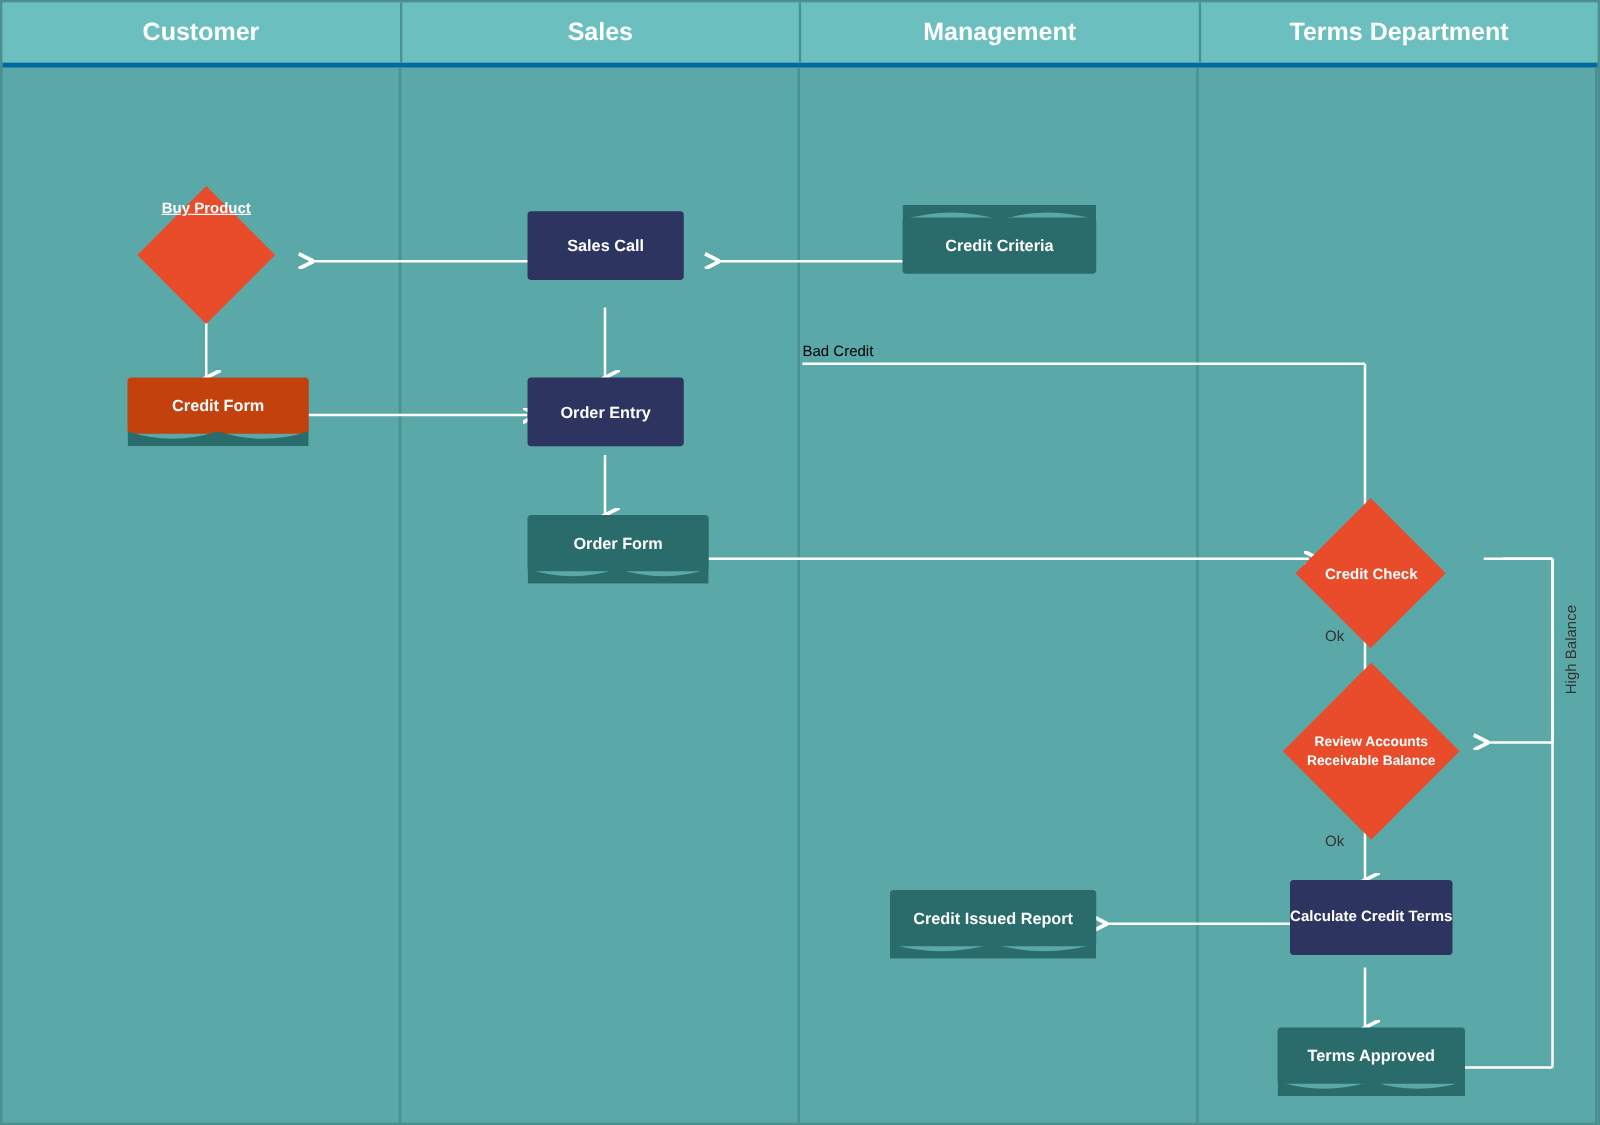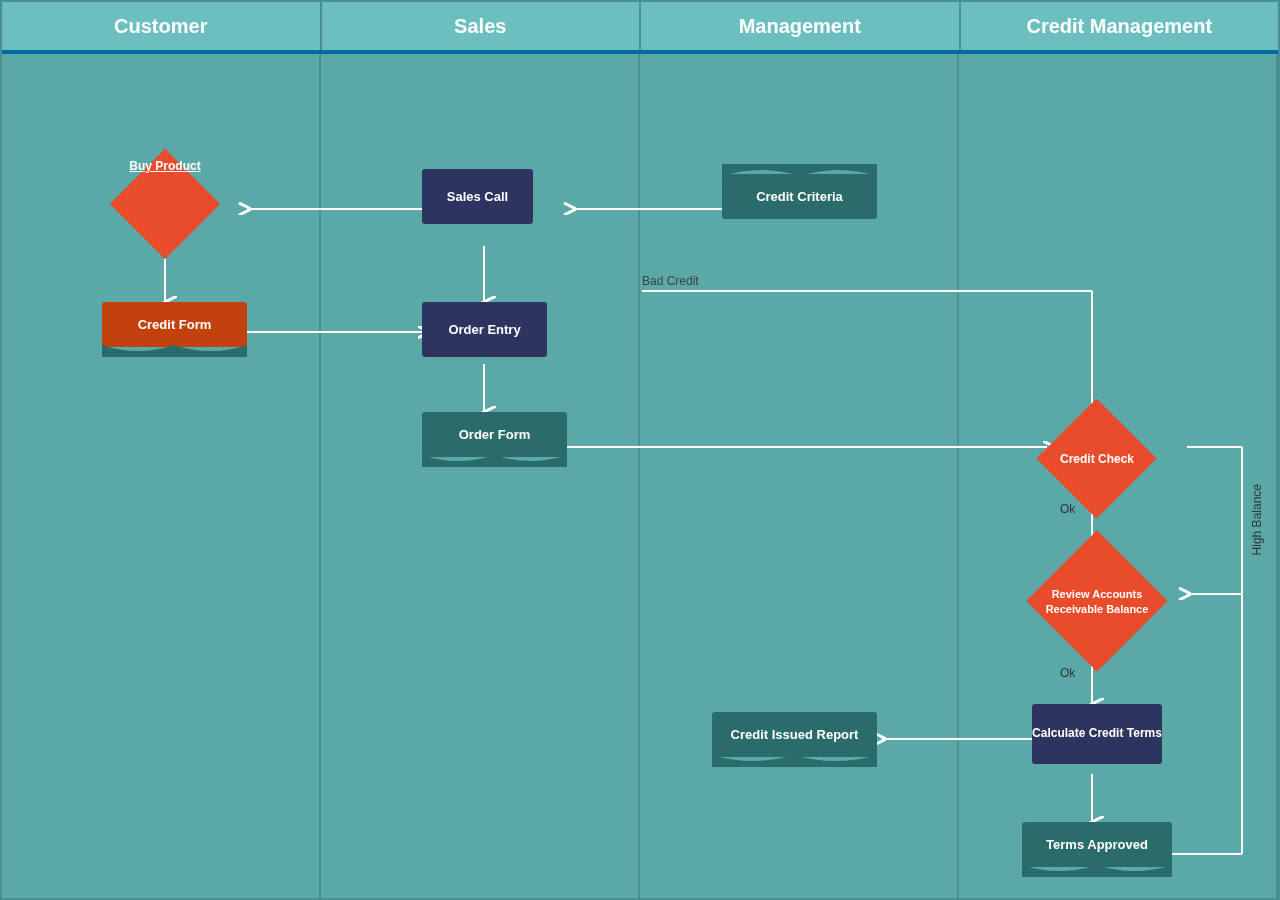--- a/index.html
+++ b/index.html
@@ -113,21 +113,21 @@
     <div class="lane-header">
       <span>Customer</span>
     </div>
     <div class="lane-header">
       <span>Sales</span>
     </div>
     <div class="lane-header">
       <span>Management</span>
     </div>
     <div class="lane-header">
-      <span>Credit Management</span>
+      <span>Terms Department</span>
     </div>
   </div>
 
   <div class="lanes-body">
     <div class="lane"></div>
     <div class="lane"></div>
     <div class="lane"></div>
     <div class="lane"></div>
 
     <svg class="arrows-svg">
@@ -189,21 +189,21 @@
 
     <div style="position:absolute; left:100px; top:248px; width:145px; height:45px; background:#c2410c; display:flex; align-items:center; justify-content:center; color:white; font-size:13px; font-weight:600; border-radius:3px;">
       <div style="position:absolute; bottom:-10px; left:0; width:100%; overflow:hidden; height:12px;">
         <svg viewBox="0 0 145 12" width="145" height="12">
             <path d="M0,0 Q36,12 72,0 Q109,12 145,0 L145,12 L0,12 Z" fill="#2a6b6b"></path>
           </svg>
       </div>
       <span>Credit Form</span>
     </div>
 
-    <div style="position:absolute; left:420px; top:115px; width:111px; height:55px; background:#2e3460; display:flex; align-items:center; justify-content:center; color:white; font-size:13px; font-weight:600; border-radius:3px;">
+    <div style="position:absolute; left:420px; top:115px; width:125px; height:55px; background:#2e3460; display:flex; align-items:center; justify-content:center; color:white; font-size:13px; font-weight:600; border-radius:3px;">
       <span>Sales Call</span>
     </div>
 
     <div style="position:absolute; left:420px; top:248px; width:125px; height:55px; background:#2e3460; display:flex; align-items:center; justify-content:center; color:white; font-size:13px; font-weight:600; border-radius:3px;">
       <span>Order Entry</span>
     </div>
 
     <div style="position:absolute; left:420px; top:358px; width:145px; height:45px; background:#2a6b6b; display:flex; align-items:center; justify-content:center; color:white; font-size:13px; font-weight:600; border-radius:3px;">
       <div style="position:absolute; bottom:-10px; left:0; width:100%; overflow:hidden; height:12px;">
         <svg viewBox="0 0 145 12" width="145" height="12">
@@ -215,21 +215,21 @@
 
     <div style="position:absolute; left:720px; top:120px; width:155px; height:45px; background:#2a6b6b; display:flex; align-items:center; justify-content:center; color:white; font-size:13px; font-weight:600; border-radius:3px; flex-direction:column;">
       <div style="position:absolute; top:-10px; left:0; width:100%; overflow:hidden; height:12px;">
         <svg viewBox="0 0 155 12" width="155" height="12">
             <path d="M0,12 Q39,0 78,12 Q116,0 155,12 L155,0 L0,0 Z" fill="#2a6b6b"></path>
           </svg>
       </div>
       <span>Credit Criteria</span>
     </div>
 
-    <div style="position:absolute; left:640px; top:220px; font-size:12px; color:#404040; background:transparent;">
+    <div style="position:absolute; left:640px; top:220px; font-size:12px; color:#000000; background:transparent;">
       <span>Bad Credit</span>
     </div>
 
     <div style="position:absolute; left:710px; top:658px; width:165px; height:45px; background:#2a6b6b; display:flex; align-items:center; justify-content:center; color:white; font-size:13px; font-weight:600; border-radius:3px; text-align:center;">
       <div style="position:absolute; bottom:-10px; left:0; width:100%; overflow:hidden; height:12px;">
         <svg viewBox="0 0 165 12" width="165" height="12">
             <path d="M0,0 Q41,12 82,0 Q123,12 165,0 L165,12 L0,12 Z" fill="#2a6b6b"></path>
           </svg>
       </div>
       <span style="line-height:1.2; text-align:center;">Credit Issued Report</span>

